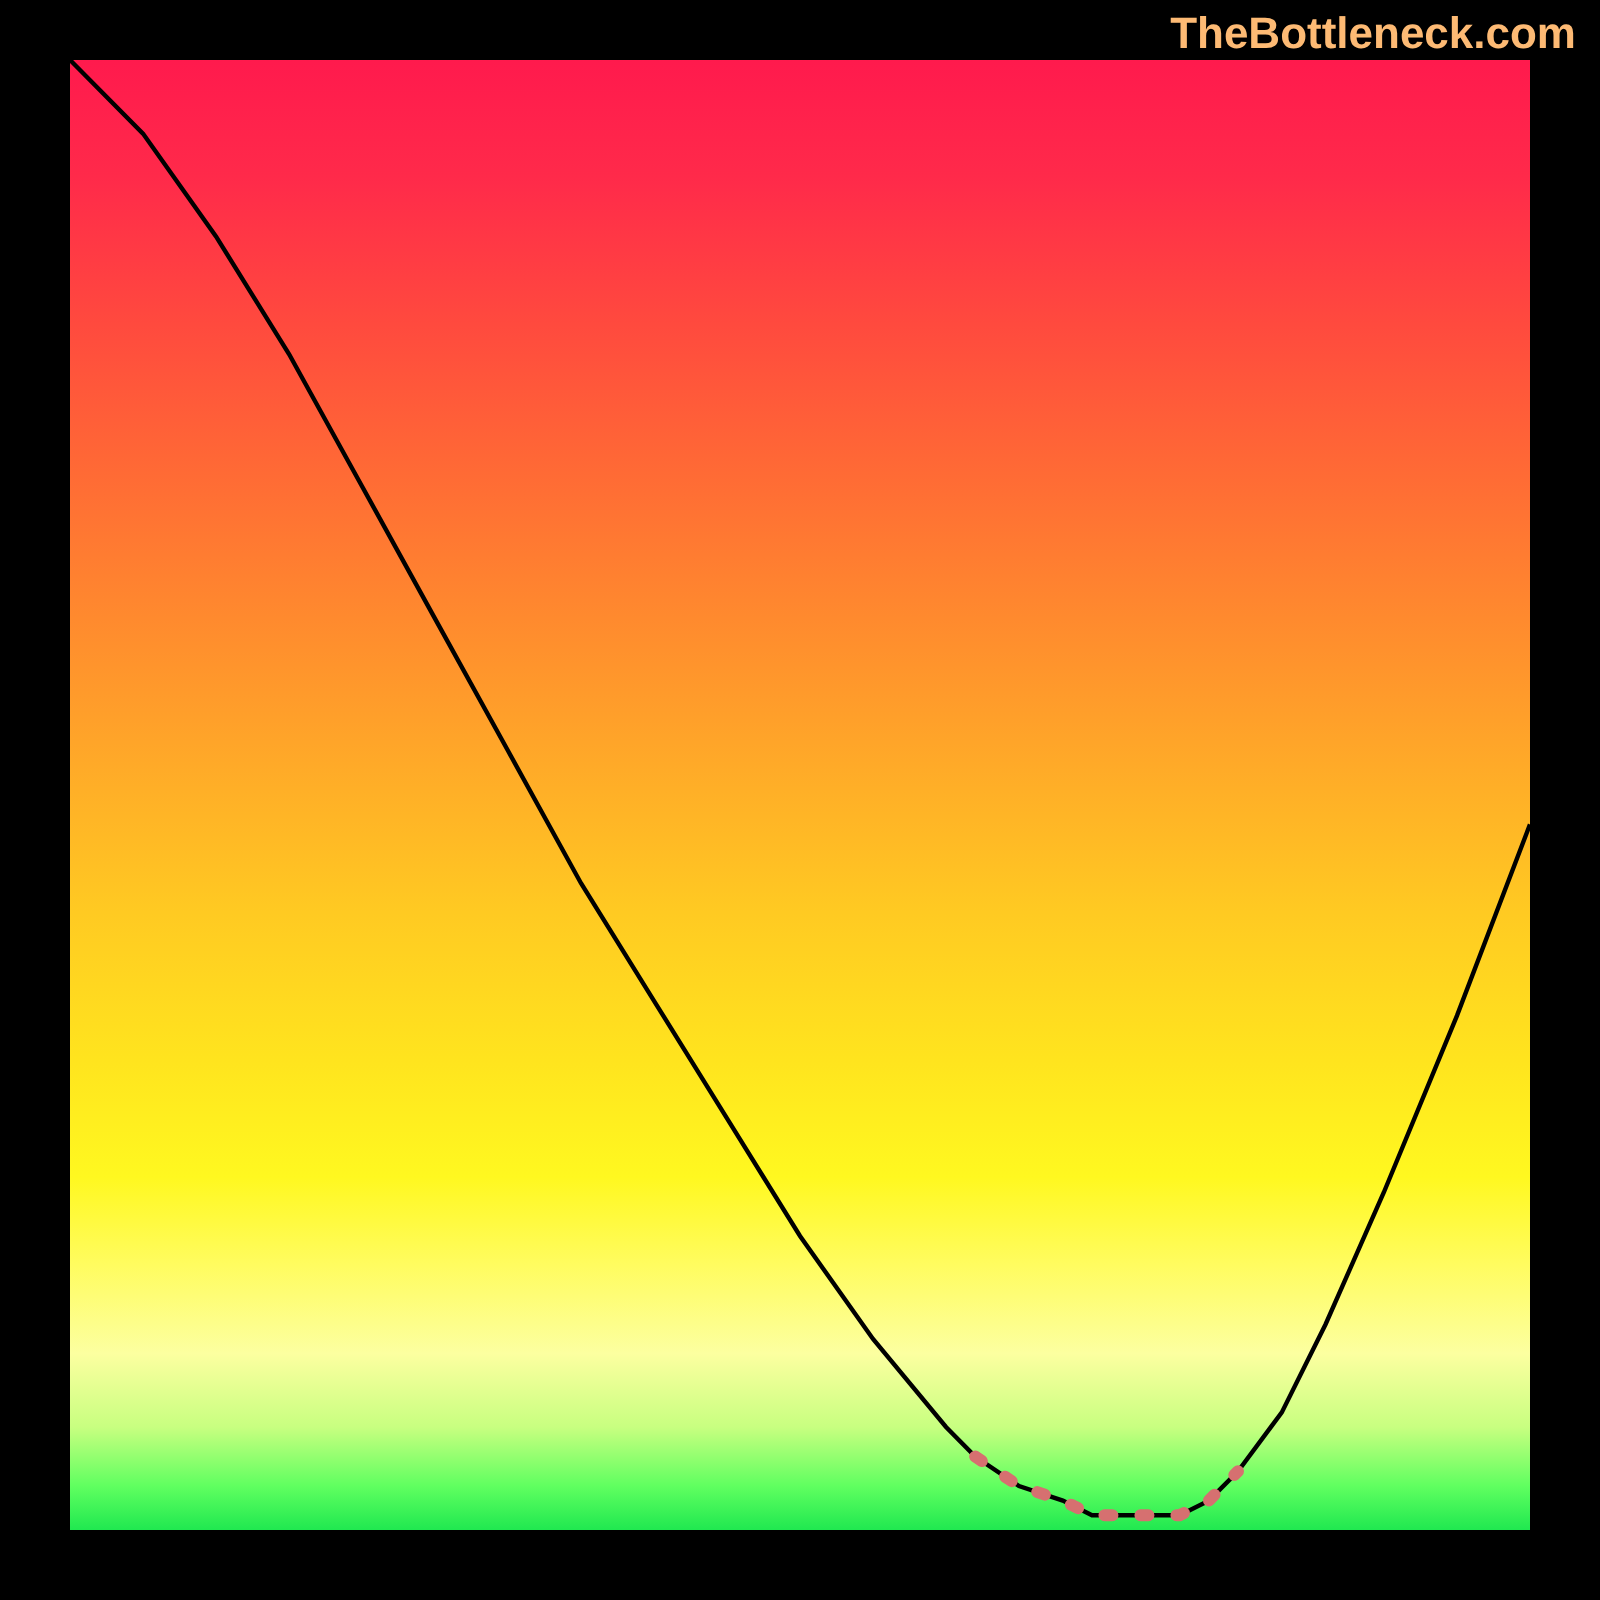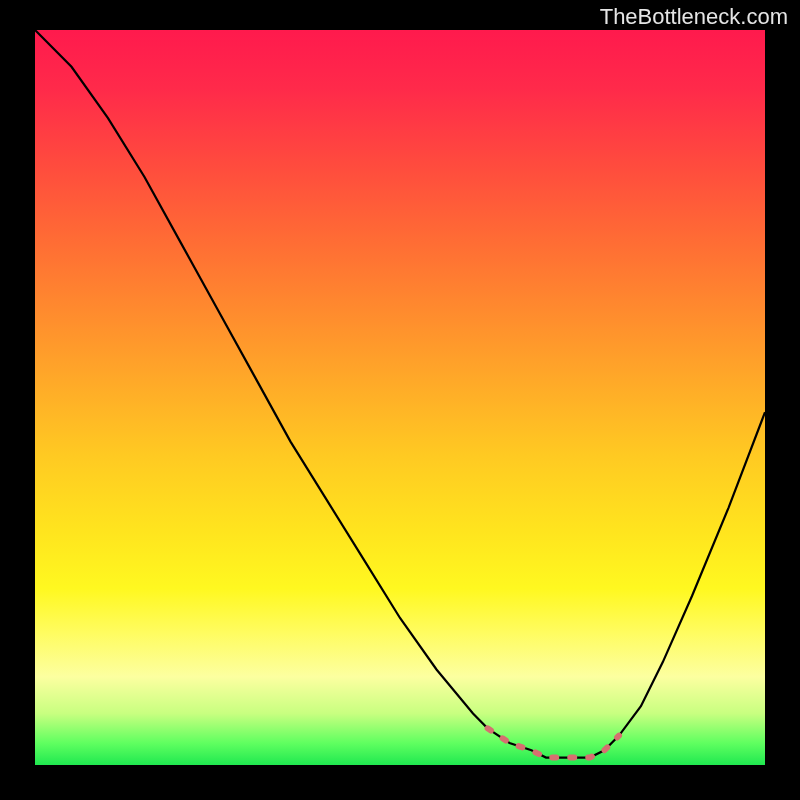--- a/index.html
+++ b/index.html
@@ -8,23 +8,23 @@
     height: 800px;
     background: #000;
     position: relative;
     overflow: hidden;
     font-family: Arial, sans-serif;
   }
   .watermark {
     position: absolute;
     top: 4px;
     right: 12px;
-    color: #e5e5e5;
+    color: #fdba74;
     font-size: 22px;
-    font-weight: normal;
+    font-weight: bold;
     z-index: 10;
     margin-left: 43px;
   }
   .chart-area {
     position: absolute;
     left: 35px;
     top: 30px;
     width: 730px;
     height: 735px;
   }

